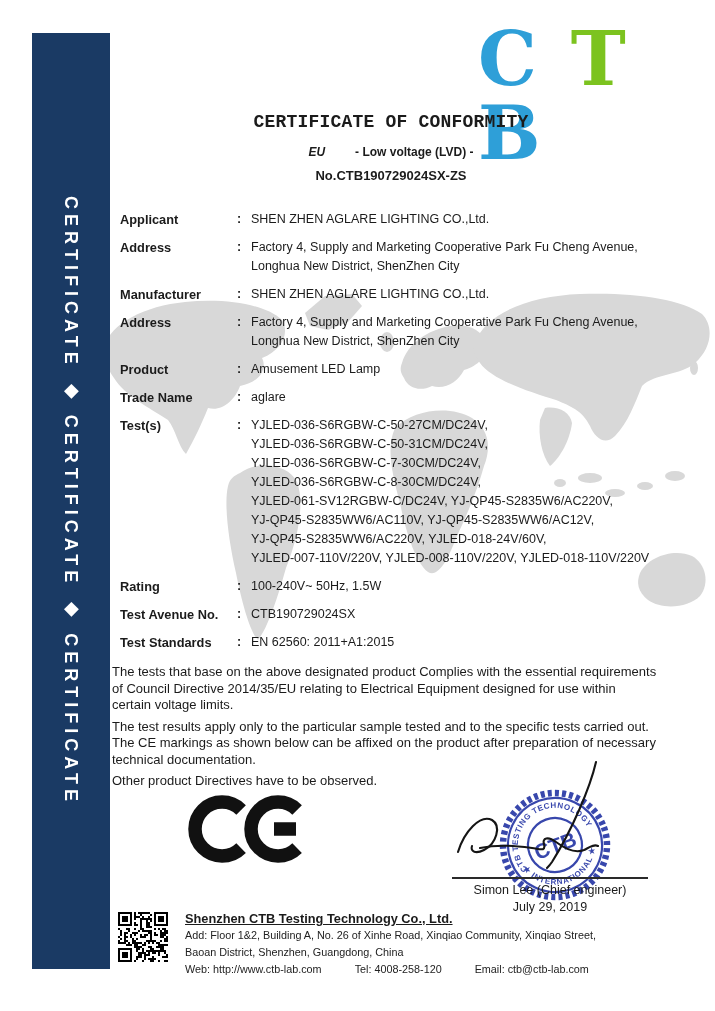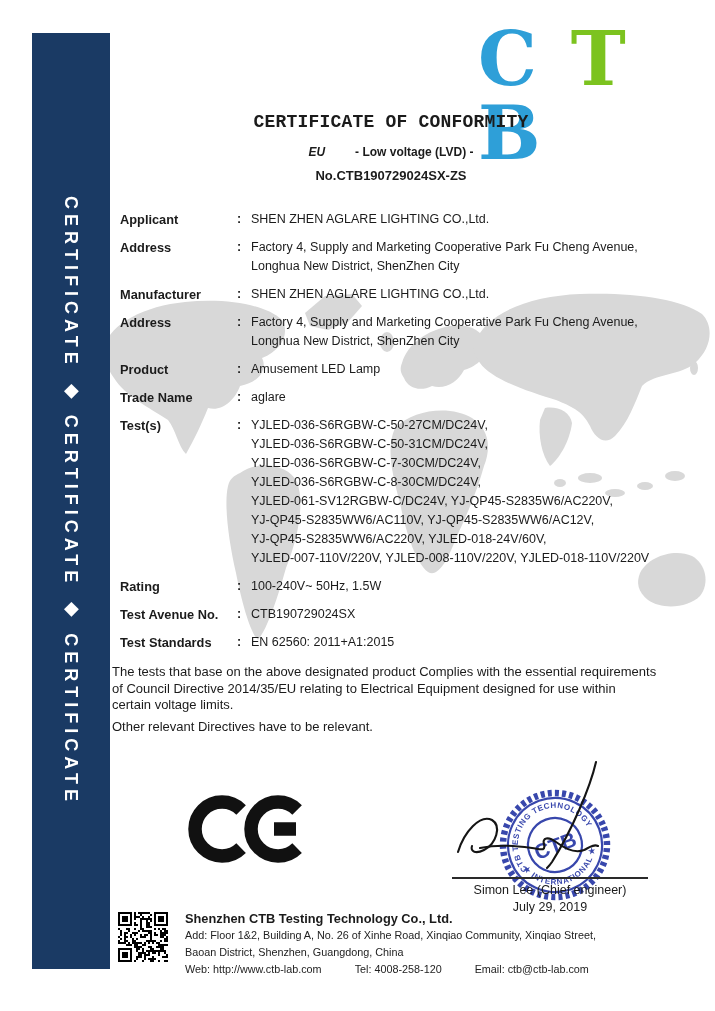--- a/index.html
+++ b/index.html
@@ -34,21 +34,21 @@
   
   .ce{position:absolute;left:188px;top:792px;}
   .stamp{position:absolute;left:492px;top:786px;}
   .sig-svg{position:absolute;left:440px;top:748px;}
   .sig-line{position:absolute;left:452px;top:877px;width:196px;height:2px;background:#2a2a2a;}
   .sig-block{position:absolute;left:440px;top:882px;width:220px;text-align:center;
              font-size:12.5px;line-height:17px;}
   
   .qr{position:absolute;left:118px;top:912px;}
   .footer-text{position:absolute;left:185px;top:910px;width:525px;}
-  .f-company{font-size:12.8px;font-weight:bold;line-height:17px;}
+  .f-company{font-size:12.8px;font-weight:bold;line-height:17px;text-decoration:underline;}
   .f-line{font-size:10.8px;line-height:17px;color:#222;}
   .f-contact{font-size:10.8px;line-height:17px;color:#222;}
   .f-contact .gap{margin-left:30px;}
 </style>
 </head>
 <body>
 
 <div class="page">
 
   <svg class="map" width="625" height="385" viewBox="0 0 625 385">
@@ -149,21 +149,24 @@
       <span class="lab">Test Standards</span>
       <span class="col">:</span>
       <span class="val">EN 62560: 2011+A1:2015</span>
     </div>
   </div>
 
   <div class="paras">
     <p>The tests that base on the above designated product Complies with the essential requirements
 of Council Directive 2014/35/EU relating to Electrical Equipment designed for use within
 certain voltage limits.</p>
-    <p>Other relevant Directives have to be relevant.</p>
+    <p>The test results apply only to the particular sample tested and to the specific tests carried out.
+The CE markings as shown below can be affixed on the product after preparation of necessary
+technical documentation.</p>
+    <p>Other product Directives have to be observed.</p>
   </div>
 
   <svg class="ce" width="125" height="74" viewBox="0 0 125 74">
     <g stroke="#111" stroke-width="13.5" fill="none">
       <path d="M 53.1,17.9 A 27,27 0 1 0 53.1,56.1"></path>
       <path d="M 109.1,17.9 A 27,27 0 1 0 109.1,56.1"></path>
       <line x1="86" y1="37" x2="108" y2="37"></line>
     </g>
   </svg>
 

